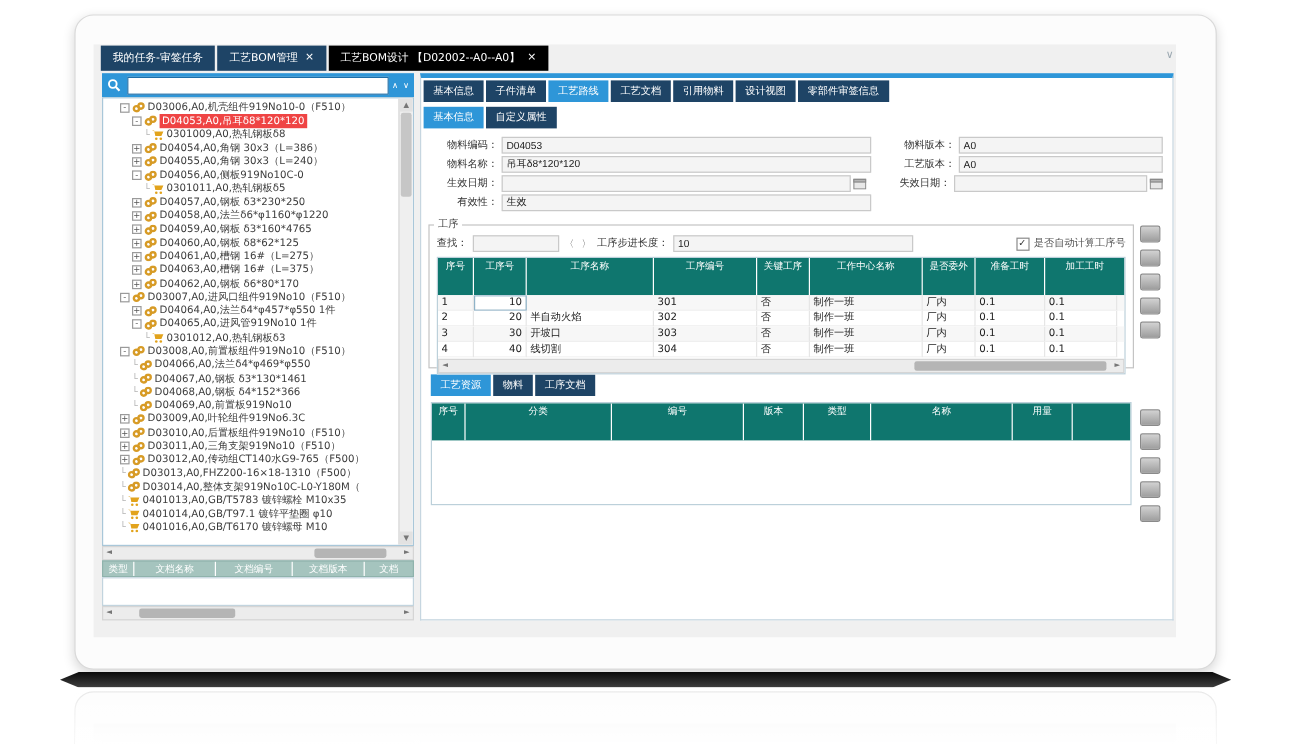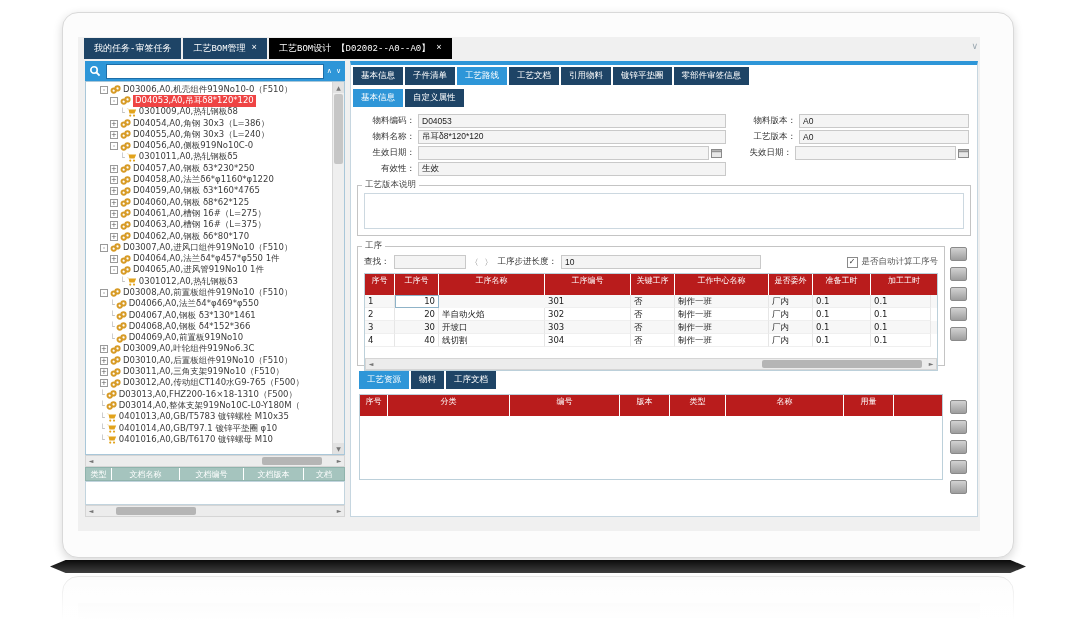--- a/index.html
+++ b/index.html
@@ -13,21 +13,21 @@
             background:linear-gradient(#0b0b0b,#3f3f3f);
             clip-path:polygon(0 50%,1.6% 0,98.4% 0,100% 50%,98.4% 100%,1.6% 100%);}
   .reflection{position:absolute;left:62px;top:576px;width:952px;height:44px;overflow:hidden;opacity:.85;}
   .refl-inner{position:absolute;left:0;top:0;width:952px;height:546px;transform:scaleY(-1);}
   .refl-inner .device{left:0 !important;top:0 !important;box-shadow:none !important;}
   .reflection::after{content:"";position:absolute;left:0;top:0;right:0;bottom:0;
             background:linear-gradient(to bottom,rgba(255,255,255,.3),rgba(255,255,255,.85) 70%,#fff);}
   
   .tabbar{position:absolute;left:6px;top:0;right:14px;height:22px;display:flex;align-items:flex-end;gap:2px;}
   .wtab{display:flex;align-items:center;gap:6px;padding:4px 10px;font-size:9px;color:#fff;
-        background:#1e4466;white-space:nowrap;cursor:pointer;font-family:Liberation Mono, monospace;}
+        background:#1e4466;white-space:nowrap;cursor:pointer;}
   .wtab.active{background:#000000;}
   .tabx{font-size:9px;line-height:1;}
   .corner-chev{position:absolute;right:2px;top:4px;color:#9aa7b0;font-size:9px;}
   .content{position:absolute;left:0;top:22px;right:0;bottom:0;}
   
   .lpanel{position:absolute;left:7px;top:2px;width:260px;bottom:14px;}
   .search{position:absolute;left:0;top:0;right:0;height:20px;background:#2e96d8;display:flex;
           align-items:center;padding:0 4px;gap:3px;box-sizing:border-box;}
   .search input{flex:1;height:13px;border:1px solid #1d6ea8;font-size:8.5px;padding:0 2px;background:#fff;}
   .chevcol{display:flex;gap:4px;}
@@ -77,21 +77,21 @@
   .sminput{width:64px;flex:0 0 auto;}
   .stepinput{width:192px;flex:0 0 auto;}
   .navbtn{color:#666;font-size:8px;cursor:pointer;padding:0 1px;}
   .cb{width:9px;height:9px;border:1px solid #8a8a8a;background:#fff;font-size:8px;line-height:8px;
       text-align:center;color:#333;flex:0 0 auto;}
   .cblab{color:#555;}
   .spacer{flex:1;}
   .gtable{margin:1px 2px 0;border:1px solid #bcd0da;position:relative;background:#fff;overflow:hidden;}
   .ptable{height:96px;}
   .rtable{height:84px;border:1px solid #bcd0da;}
-  .ghead{display:flex;background:#b91c1c;height:21px;overflow:hidden;}
+  .ghead{display:flex;background:#0f766e;height:31px;overflow:hidden;}
   .th{color:#fff;font-size:8px;border-right:1px solid #fff;text-align:center;line-height:13px;
       white-space:nowrap;overflow:hidden;flex:0 0 auto;box-sizing:border-box;}
   .th.last{flex:1;border-right:none;}
   .grow-line{display:flex;height:13px;overflow:hidden;}
   .grow-line:nth-child(odd){background:#f7f7f7;}
   .td{font-size:8.5px;line-height:13px;padding:0 3px;border-right:1px solid #e6e6e6;border-bottom:1px solid #efefef;
       white-space:nowrap;overflow:hidden;flex:0 0 auto;box-sizing:border-box;color:#222;}
   .td.r{text-align:right;}
   .td.cellsel{background:#fff;outline:1px solid #8fb3c8;outline-offset:-1px;}
   .phscroll{position:absolute;left:0;right:0;bottom:0;}
@@ -558,21 +558,21 @@
           </div>
         </div>
 
         <div class="rpanel">
           <div class="mtabs">
               <div class="btab">基本信息</div>
               <div class="btab">子件清单</div>
               <div class="btab on">工艺路线</div>
               <div class="btab">工艺文档</div>
               <div class="btab">引用物料</div>
-              <div class="btab">镀锌平垫圈</div>
+              <div class="btab">设计视图</div>
               <div class="btab">零部件审签信息</div>
             </div>
           <div class="stabs">
               <div class="btab on">基本信息</div>
               <div class="btab">自定义属性</div>
             </div>
 
           <div class="form">
             <div class="frow" style="top:0">
               <span class="flab">物料编码：</span>
@@ -606,24 +606,20 @@
                     <rect x="0.5" y="1.5" width="10" height="2.2" fill="#b5b5b5" stroke="#8a8a8a"></rect>
                   </svg>
               </span>
             </div>
             <div class="frow" style="top:48px">
               <span class="flab">有效性：</span>
               <input class="finput w300" readonly="" value="生效" style="">
             </div>
           </div>
 
-          <fieldset>
-            <legend>工艺版本说明</legend>
-            <div class="vbox"></div>
-          </fieldset>
 
           <div class="procwrap">
             <fieldset style="height:126px">
               <legend>工序</legend>
               <div class="ptoolbar">
                 <span>查找：</span>
                 <input class="finput sminput" value="" style="">
                 <span class="navbtn">〈</span>
                 <span class="navbtn">〉</span>
                 <span>工序步进长度：</span>

